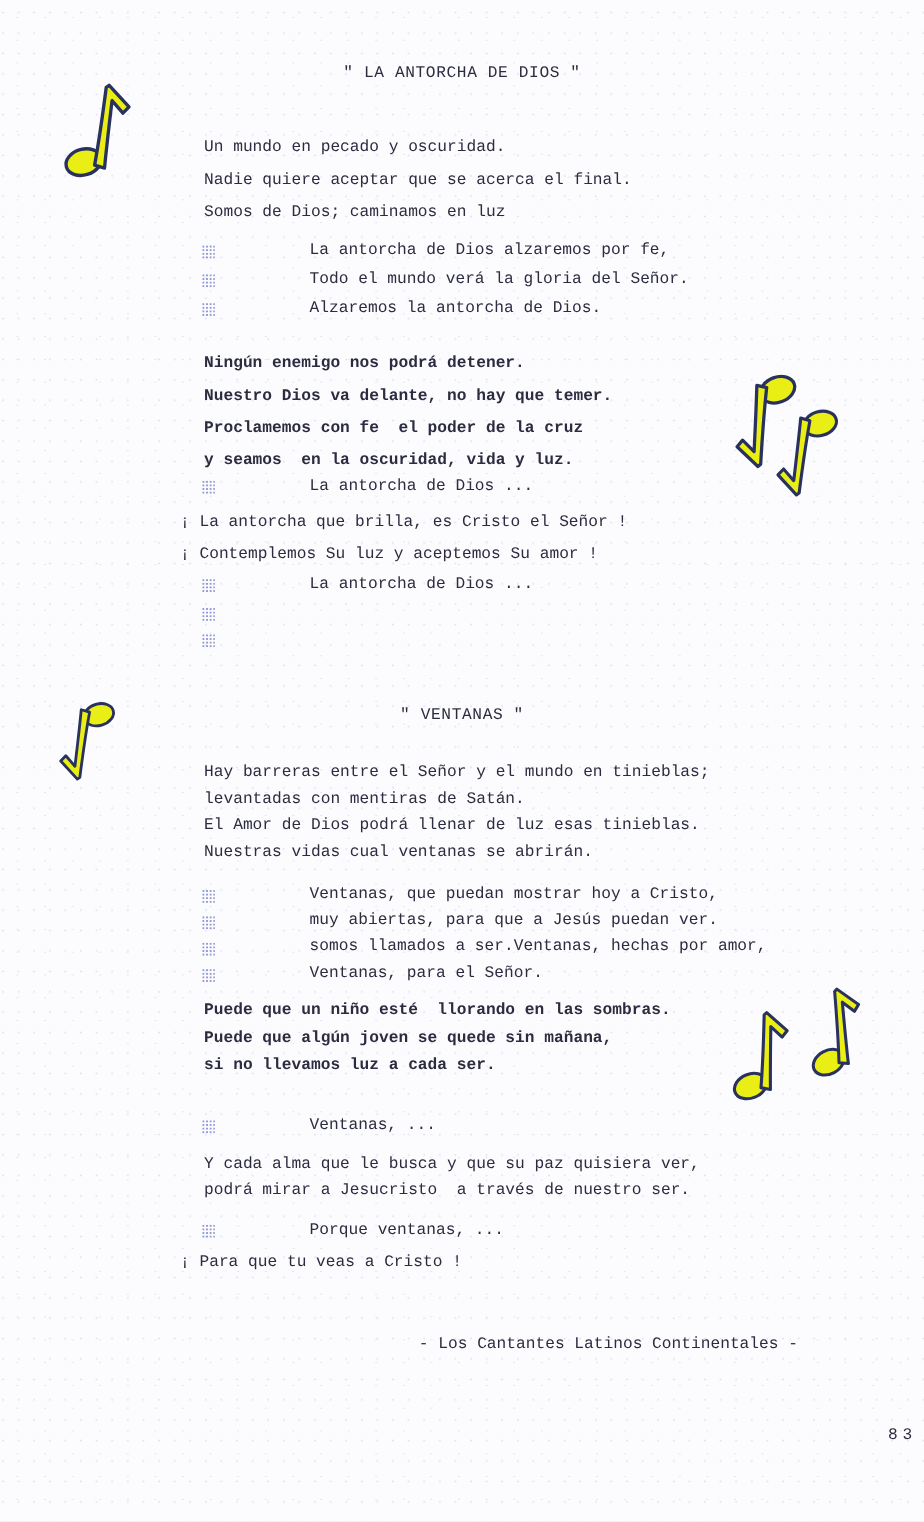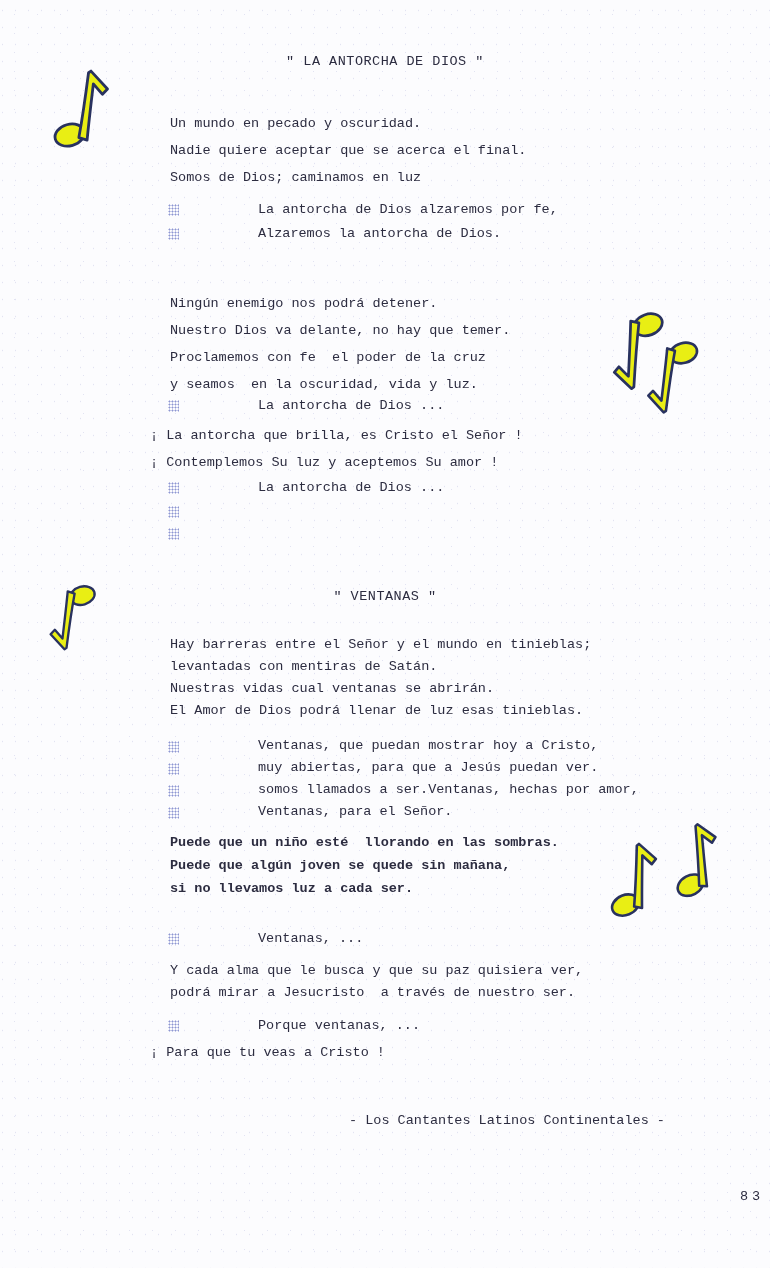--- a/index.html
+++ b/index.html
@@ -105,25 +105,29 @@
     <div class="line">Somos de Dios; caminamos en luz</div>
   </div>
 
   <div class="block" style="left:168px; top:198px; --lh:24px;">
     <div class="row">
       <span class="marker"></span>
       <span class="line indent">La antorcha de Dios alzaremos por fe,</span>
     </div>
     <div class="row">
       <span class="marker"></span>
+      <span class="line indent">Todo el mundo verá la gloria del Señor.</span>
+    </div>
+    <div class="row">
+      <span class="marker"></span>
       <span class="line indent">Alzaremos la antorcha de Dios.</span>
     </div>
   </div>
 
-  <div class="block" style="left:170px; top:290px; --lh:27px;">
+  <div class="block" style="left:170px; top:290px;font-weight:bold; --lh:27px;">
     <div class="line">Ningún enemigo nos podrá detener.</div>
     <div class="line">Nuestro Dios va delante, no hay que temer.</div>
     <div class="line">Proclamemos con fe  el poder de la cruz</div>
     <div class="line">y seamos  en la oscuridad, vida y luz.</div>
   </div>
 
   <div class="block" style="left:168px; top:394px; --lh:24px;">
     <div class="row">
       <span class="marker"></span>
       <span class="line indent">La antorcha de Dios ...</span>
@@ -147,22 +151,22 @@
   </div>
   <div class="block" style="left:168px; top:522px;">
     <span class="marker"></span>
   </div>
 
   <div class="song-title" style="top:589px;">" VENTANAS "</div>
 
   <div class="block" style="left:170px; top:634px; --lh:22px;">
     <div class="line">Hay barreras entre el Señor y el mundo en tinieblas;</div>
     <div class="line">levantadas con mentiras de Satán.</div>
+    <div class="line">El Amor de Dios podrá llenar de luz esas tinieblas.</div>
     <div class="line">Nuestras vidas cual ventanas se abrirán.</div>
-    <div class="line">El Amor de Dios podrá llenar de luz esas tinieblas.</div>
   </div>
 
   <div class="block" style="left:168px; top:735px; --lh:22px;">
     <div class="row">
       <span class="marker"></span>
       <span class="line indent">Ventanas, que puedan mostrar hoy a Cristo,</span>
     </div>
     <div class="row">
       <span class="marker"></span>
       <span class="line indent">muy abiertas, para que a Jesús puedan ver.</span>

